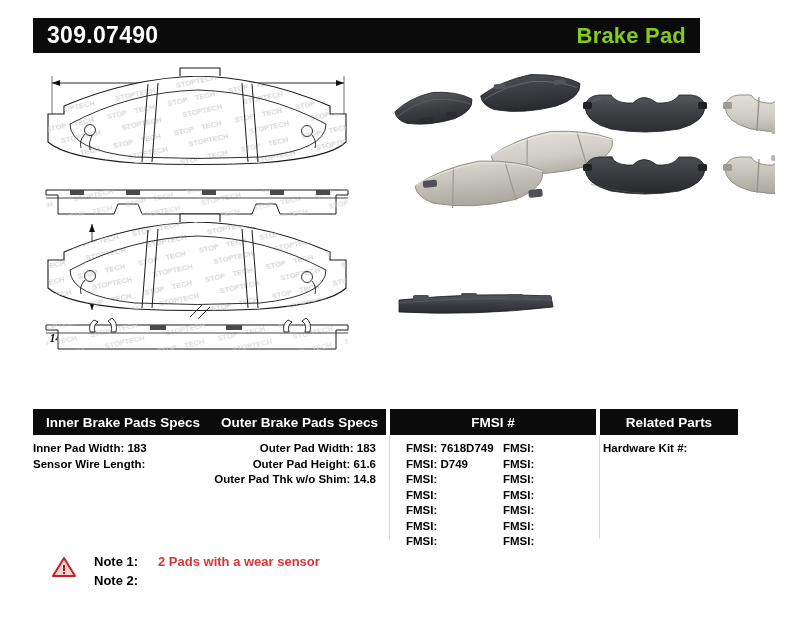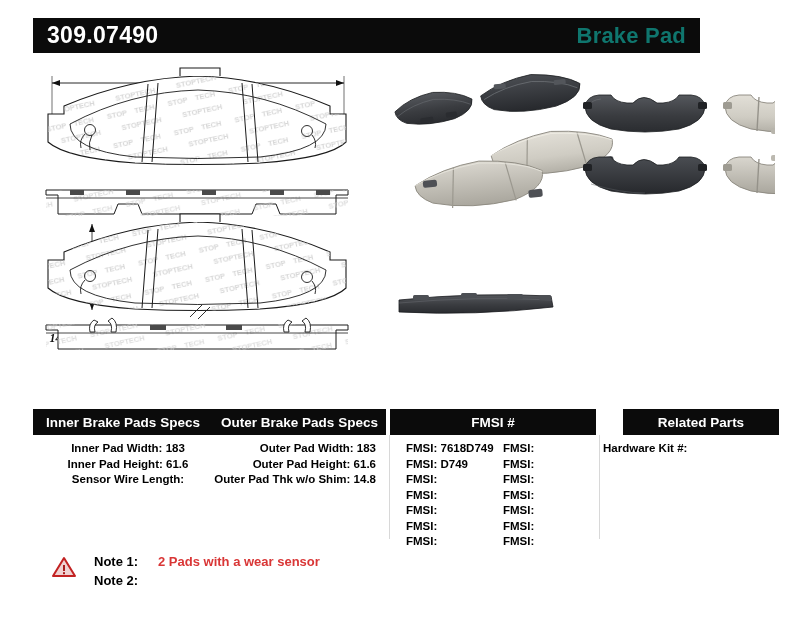--- a/index.html
+++ b/index.html
@@ -37,21 +37,21 @@
     padding: 0 14px;
   }
   .header-sku {
     color: #ffffff;
     font-size: 23px;
     font-weight: bold;
     letter-spacing: 0.3px;
     line-height: 1;
   }
   .header-title {
-    color: #0f766e;
+    color: #84cc16;
     font-size: 22px;
     font-weight: bold;
     letter-spacing: 0.2px;
     line-height: 1;
   }
 
   
   .drawing-area {
     position: absolute;
     left: 30px;
@@ -90,21 +90,21 @@
     color: #fff;
     font-size: 13.5px;
     font-weight: bold;
     display: flex;
     align-items: center;
     justify-content: center;
     box-sizing: border-box;
   }
   .th-group-specs { left: 0;    width: 353px; }
   .th-fmsi        { left: 357px; width: 206px; }
-  .th-related     { left: 567px; width: 156px; margin-left: 23px; }
+  .th-related     { left: 567px; width: 138px; }
 
   .th-inner-lbl, .th-outer-lbl {
     position: absolute;
     top: 0;
     height: 26px;
     display: flex;
     align-items: center;
     justify-content: center;
     font-size: 13.5px;
     font-weight: bold;
@@ -117,21 +117,21 @@
     position: relative;
     width: 100%;
     height: 104px;
   }
   .col {
     position: absolute;
     top: 6px;
     font-size: 11.5px;
     font-weight: bold;
   }
-  .col-inner  { left: 7px;    width: 180px; text-align: center; padding-right: 4px; box-sizing: border-box; }
+  .col-inner  { left: 0;    width: 180px; text-align: left; padding-right: 4px; box-sizing: border-box; }
   .col-outer  { left: 180px; width: 173px; text-align: right; padding-right: 10px; box-sizing: border-box; }
   .col-fmsi-a { left: 373px; width: 100px; text-align: left; }
   .col-fmsi-b { left: 470px; width: 90px;  text-align: left; }
   .col-related{ left: 570px; width: 164px; text-align: left; }
 
   .spec-line {
     line-height: 15.5px;
     white-space: nowrap;
   }
   .spec-val { font-weight: bold; }
@@ -438,24 +438,20 @@
     <div class="tbody">
       <div class="vsep" style="left:356px;"></div>
       <div class="vsep" style="left:566px;"></div>
 
       <div class="col col-inner">
         <div class="spec-line">
           <span>Inner Pad Width:</span>
           <span class="spec-val">183</span>
         </div>
         <div class="spec-line">
-          <span>Inner Pad Height:</span>
-          <span class="spec-val">61.6</span>
-        </div>
-        <div class="spec-line">
           <span>Sensor Wire Length:</span>
           <span class="spec-val"></span>
         </div>
       </div>
 
       <div class="col col-outer">
         <div class="spec-line">
           <span>Outer Pad Width:</span>
           <span class="spec-val">183</span>
         </div>

